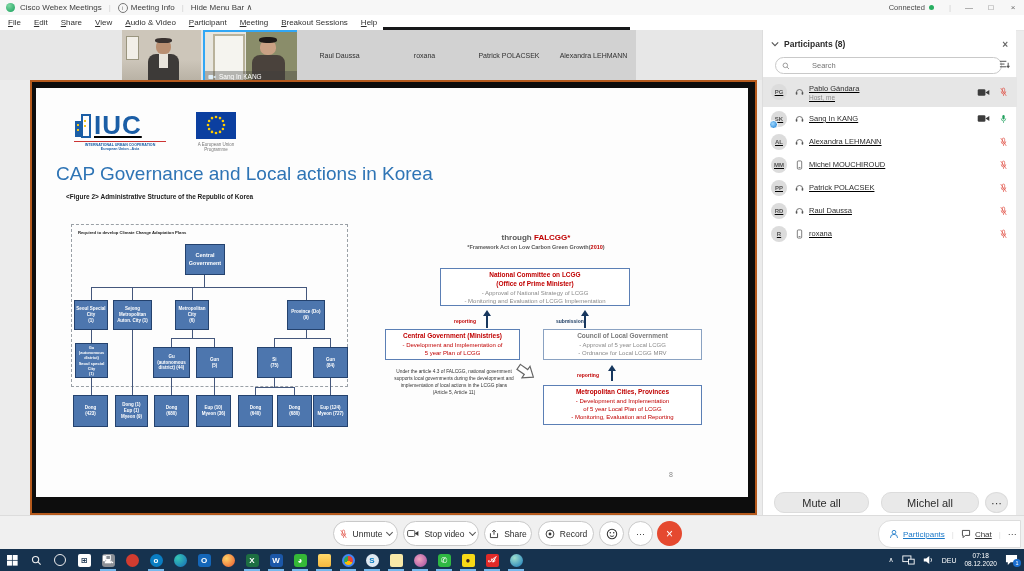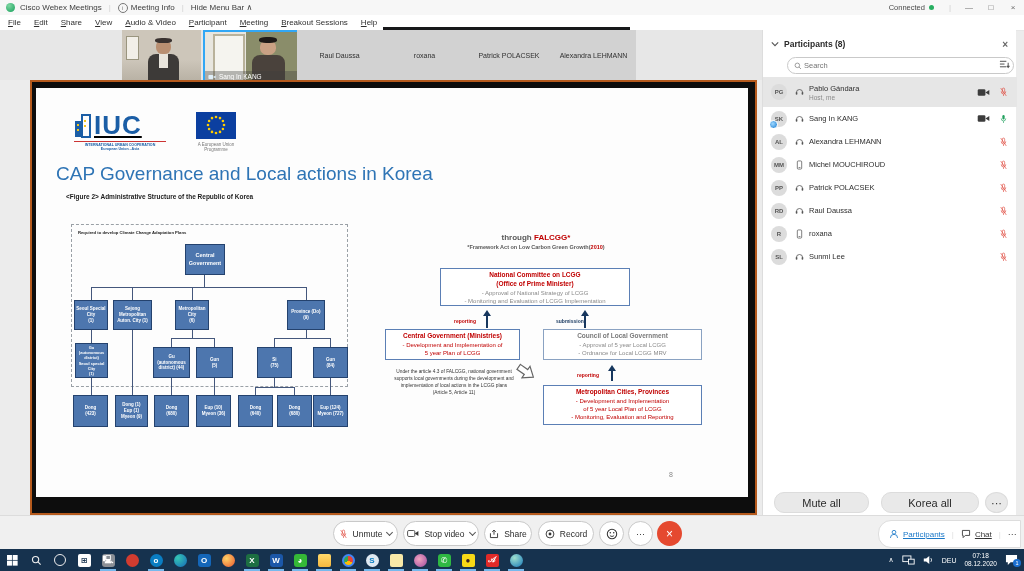--- a/index.html
+++ b/index.html
@@ -61,26 +61,26 @@
   .uparrow .tri{width:0;height:0;border-left:4px solid transparent;border-right:4px solid transparent;
                 border-bottom:6px solid #17375e;}
   .uparrow .stem{width:2.5px;height:12px;background:#17375e;margin:0 auto;}
   .lbl{position:absolute;font-size:5px;font-weight:bold;}
   .note-txt{font-size:4.8px;color:#333;text-align:center;line-height:1.45;}
   
   .panel{left:762px;top:30px;width:254px;height:485px;background:#fff;border-left:1px solid #ddd;box-sizing:border-box;}
   .p-head{position:absolute;left:8px;top:6px;right:8px;height:16px;display:flex;align-items:center;
           font-size:8.5px;font-weight:bold;color:#2b2b2b;}
   .p-close{margin-left:auto;color:#666;font-size:10px;}
-  .srch{position:absolute;left:24px;top:27px;width:227px;height:17px;border:1px solid #c9c9c9;border-radius:9px;
-        display:flex;align-items:center;box-sizing:border-box;padding-left:6px;gap:0;background:#fff;}
+  .srch{position:absolute;left:12px;top:27px;width:227px;height:17px;border:1px solid #c9c9c9;border-radius:9px;
+        display:flex;align-items:center;box-sizing:border-box;padding-left:6px;gap:20px;background:#fff;}
   .srch input{border:none;outline:none;font-size:7.5px;width:170px;color:#444;background:transparent;
               font-family:"Liberation Sans",sans-serif;}
   .sort{position:absolute;right:6px;top:29px;}
-  .prow{position:absolute;left:0;width:254px;height:23px;display:flex;align-items:center;}
+  .prow{position:absolute;left:0;width:254px;height:23px;display:flex;align-items:center;text-decoration:underline;}
   .prow.sel{background:#e6e6e6;height:30px;}
   .avatar{width:16px;height:16px;border-radius:50%;background:#dcdcdc;color:#555;font-size:6px;font-weight:bold;
           display:flex;align-items:center;justify-content:center;margin:0 7px 0 8px;position:relative;flex:0 0 auto;}
   .spk{position:absolute;left:-2px;bottom:-2px;width:7px;height:7px;border-radius:50%;
        background:radial-gradient(circle at 40% 40%,#9fd8ff,#1579d0);border:1px solid #fff;}
   .devicon{width:11px;margin-right:4px;flex:0 0 auto;}
   .pname{font-size:7.5px;color:#2e2e2e;}
   .psub{font-size:6.5px;color:#8a8a8a;margin-top:1px;}
   .rowicons{margin-left:auto;display:flex;align-items:center;gap:9px;margin-right:9px;}
   .pill{border-radius:10px;background:#e9e9e9;border:1px solid #dcdcdc;font-size:11px;color:#2b2b2b;
@@ -515,45 +515,26 @@
     <span class="rowicons">
         <svg width="9" height="12" viewBox="0 0 16 18">
           <rect x="6" y="2" width="4" height="8" rx="2" fill="none" stroke="#e04b3f" stroke-width="1.2"></rect>
           <path d="M4 8 a4 4.5 0 0 0 8 0" fill="none" stroke="#e04b3f" stroke-width="1.2"></path>
           <line x1="8" y1="13" x2="8" y2="16" stroke="#e04b3f" stroke-width="1.2"></line>
           <line x1="3" y1="2" x2="13" y2="16" stroke="#e04b3f" stroke-width="1.2"></line>
         </svg>
       </span>
   </div>
 
-  <div class="prow" style="top:215px;">
-    <span class="avatar">
-        <span>SL</span>
-      </span>
-    <svg class="devicon" viewBox="0 0 16 16" height="10">
-        <path d="M3 9 a5 5 0 0 1 10 0" fill="none" stroke="#555" stroke-width="1.3"></path>
-        <rect x="2" y="8" width="2.6" height="4.5" rx="1.2" fill="#555"></rect>
-        <rect x="11.4" y="8" width="2.6" height="4.5" rx="1.2" fill="#555"></rect>
-      </svg>
-    <span class="pname">Sunmi Lee</span>
-    <span class="rowicons">
-        <svg width="9" height="12" viewBox="0 0 16 18">
-          <rect x="6" y="2" width="4" height="8" rx="2" fill="none" stroke="#e04b3f" stroke-width="1.2"></rect>
-          <path d="M4 8 a4 4.5 0 0 0 8 0" fill="none" stroke="#e04b3f" stroke-width="1.2"></path>
-          <line x1="8" y1="13" x2="8" y2="16" stroke="#e04b3f" stroke-width="1.2"></line>
-          <line x1="3" y1="2" x2="13" y2="16" stroke="#e04b3f" stroke-width="1.2"></line>
-        </svg>
-      </span>
-  </div>
 
   <div class="abs pill" style="left:11px;top:462px;width:93px;height:19px;">
       <span>Mute all</span>
     </div>
   <div class="abs pill" style="left:118px;top:462px;width:96px;height:19px;">
-      <span>Korea all</span>
+      <span>Michel all</span>
     </div>
   <div class="abs pill" style="left:222px;top:462px;width:21px;height:19px;border-radius:50%;">
       <span>···</span>
     </div>
 </div>
 
 <div class="abs bottombar"></div>
 
 <div class="cbtn" style="left:333px;width:65px;">
   <svg width="9" height="12" viewBox="0 0 16 18">

